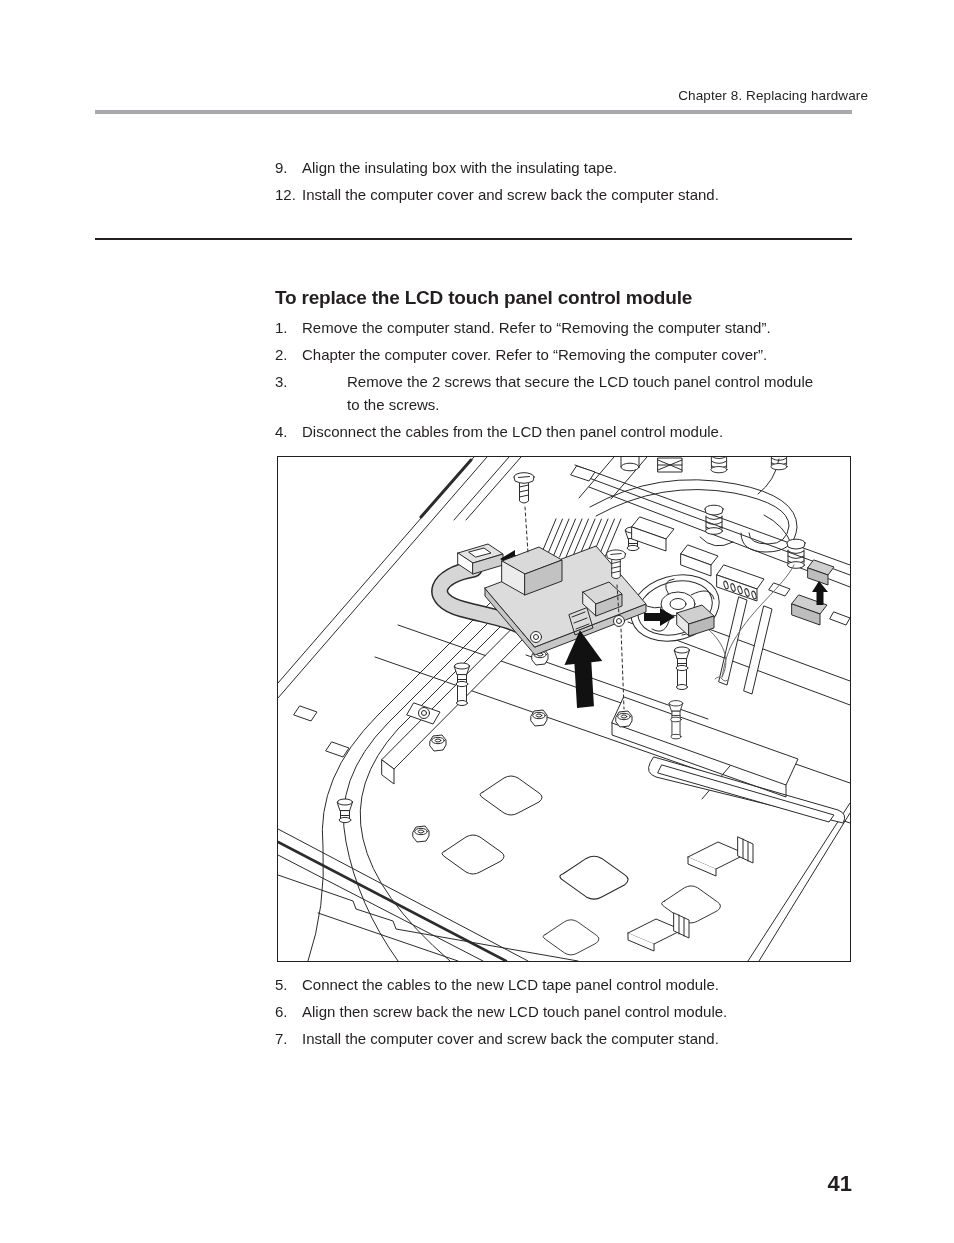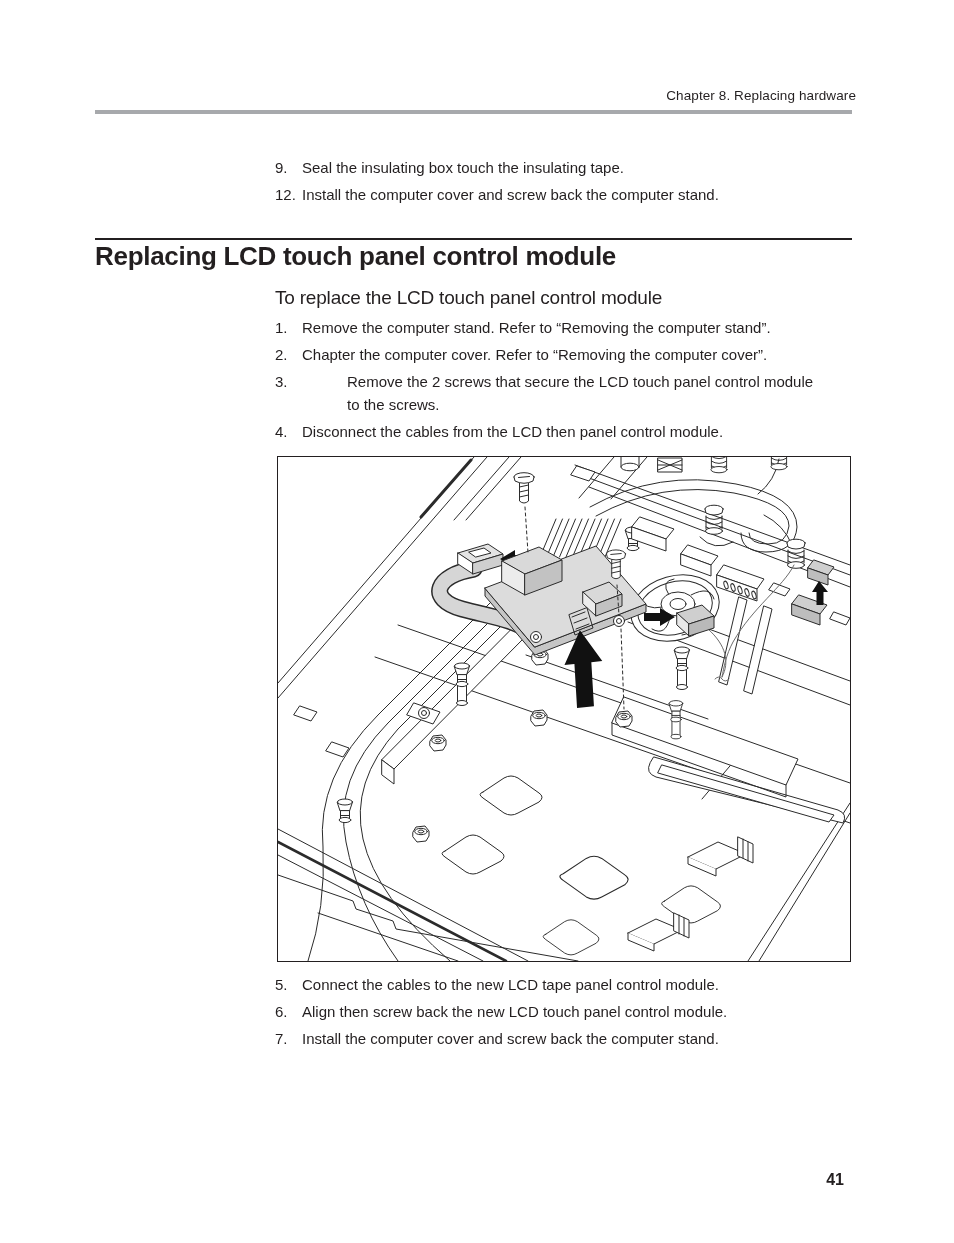--- a/index.html
+++ b/index.html
@@ -2,21 +2,21 @@
 <html><head>
 <meta charset="utf-8">
 <style>
   html,body { margin:0; padding:0; background:#ffffff; }
   .page {
     position:relative; width:954px; height:1243px; background:#ffffff;
     font-family:"Liberation Sans","DejaVu Sans",sans-serif; color:#231f20;
     overflow:hidden;
   }
   .chapter-header {
-    position:absolute; top:88px; right:98px;
+    position:absolute; top:88px; right:86px;
     font-size:13.5px; letter-spacing:0.1px;
   }
   .rule-gray {
     position:absolute; left:95px; top:110px; width:757px; height:4px;
     background:#a7a9ac;
   }
   .rule-black {
     position:absolute; left:95px; top:238px; width:757px; height:2px;
     background:#231f20;
   }
@@ -28,53 +28,52 @@
   .steps .ln { display:block;margin-left:45px; }
   #intro-steps { left:275px; top:156px; }
   #steps-before { left:275px; top:316px; }
   #steps-after  { left:275px; top:973px; }
   .section-title {
     position:absolute; left:95px; top:241px; margin:0;
     font-size:26px; font-weight:bold; letter-spacing:-0.3px;
   }
   .section-subtitle {
     position:absolute; left:275px; top:287px; margin:0;
-    font-size:19px; font-weight:normal; letter-spacing:-0.2px;
+    font-size:19px; font-weight:bold; letter-spacing:-0.2px;
   }
   .figure {
     position:absolute; left:277px; top:456px; width:572px; height:504px;
     border:1px solid #231f20; background:#ffffff;
   }
   .figure svg { display:block; }
   .page-number {
-    position:absolute; right:110px; top:1171px;
-    font-size:16px; font-weight:bold;
+    position:absolute; right:102px; top:1171px;
+    font-size:22px; font-weight:bold;
   }
 </style>
 </head>
 <body>
 
 <div class="page">
 
   <div class="chapter-header">Chapter 8. Replacing hardware</div>
   <div class="rule-gray"></div>
 
   <ol class="steps" id="intro-steps">
     <li>
       <span class="num">9.</span>
-      <span class="txt">Seal the insulating box touch the insulating tape.</span>
+      <span class="txt">Align the insulating box with the insulating tape.</span>
     </li>
     <li>
       <span class="num">12.</span>
       <span class="txt">Install the computer cover and screw back the computer stand.</span>
     </li>
   </ol>
 
   <div class="rule-black"></div>
-  <h1 class="section-title">Replacing LCD touch panel control module</h1>
   <h2 class="section-subtitle">To replace the LCD touch panel control module</h2>
 
   <ol class="steps" id="steps-before">
     <li>
       <span class="num">1.</span>
       <span class="txt">Remove the computer stand. Refer to “Removing the computer stand”.</span>
     </li>
     <li>
       <span class="num">2.</span>
       <span class="txt">Chapter the computer cover. Refer to “Removing the computer cover”.</span>

